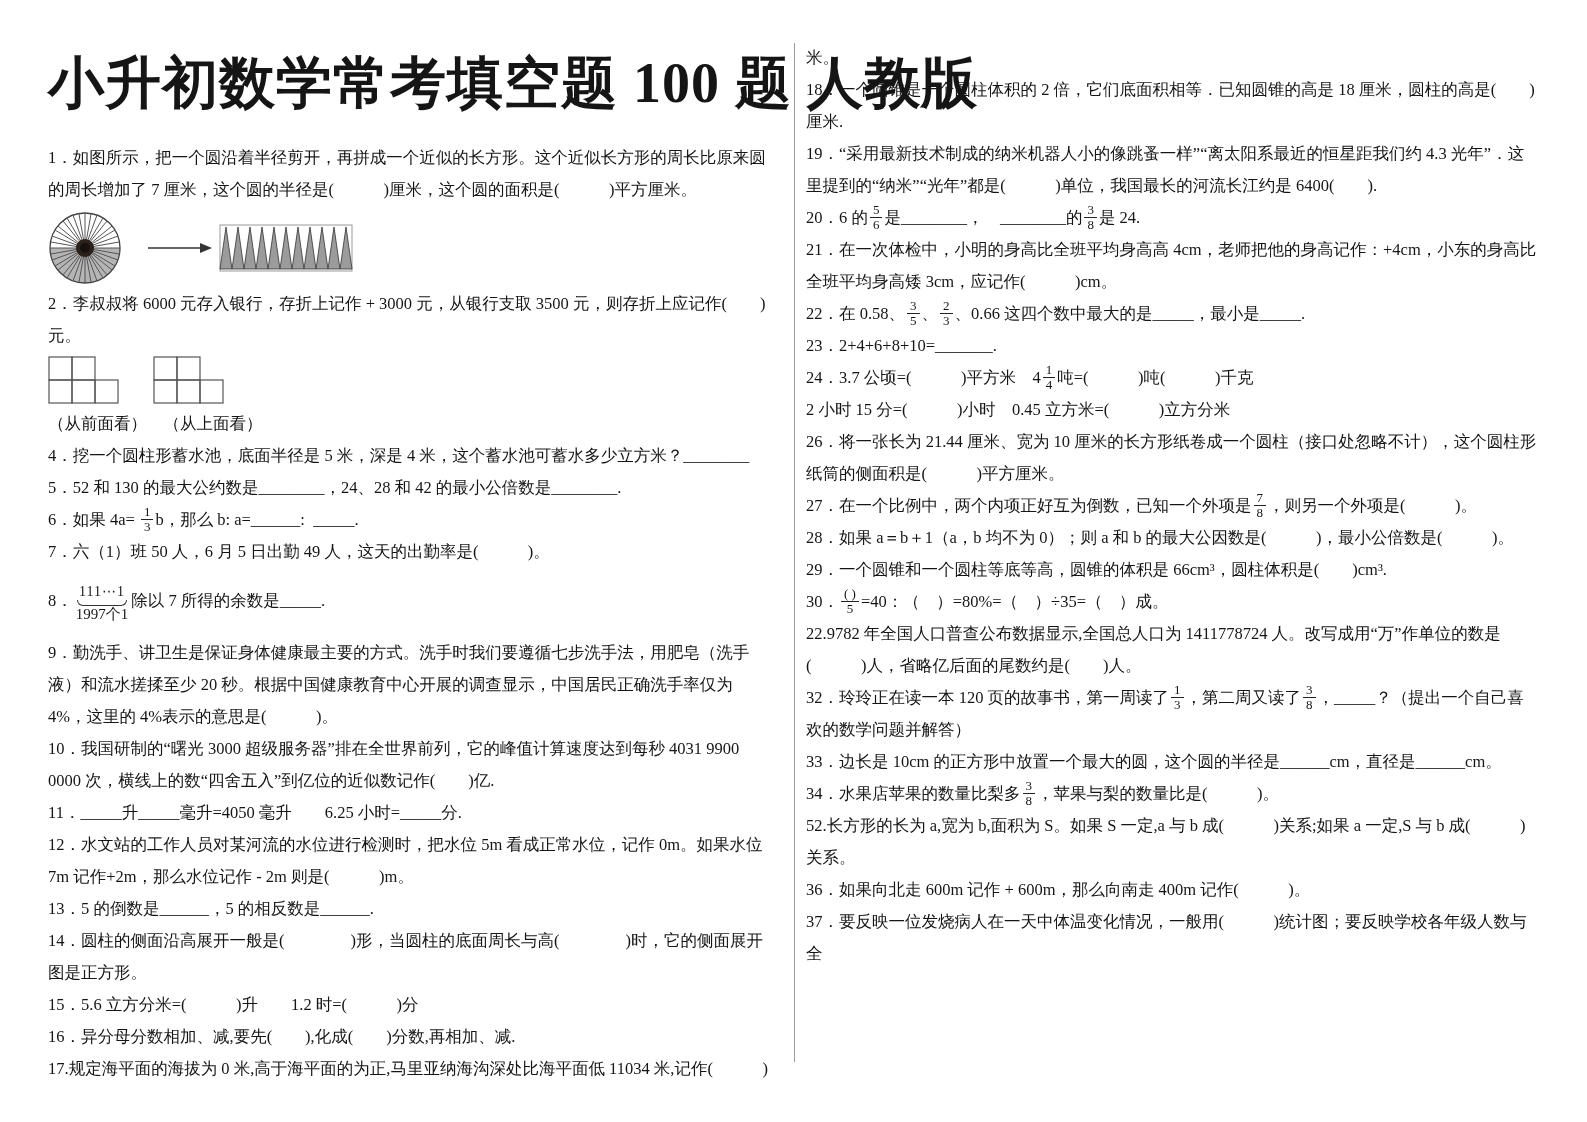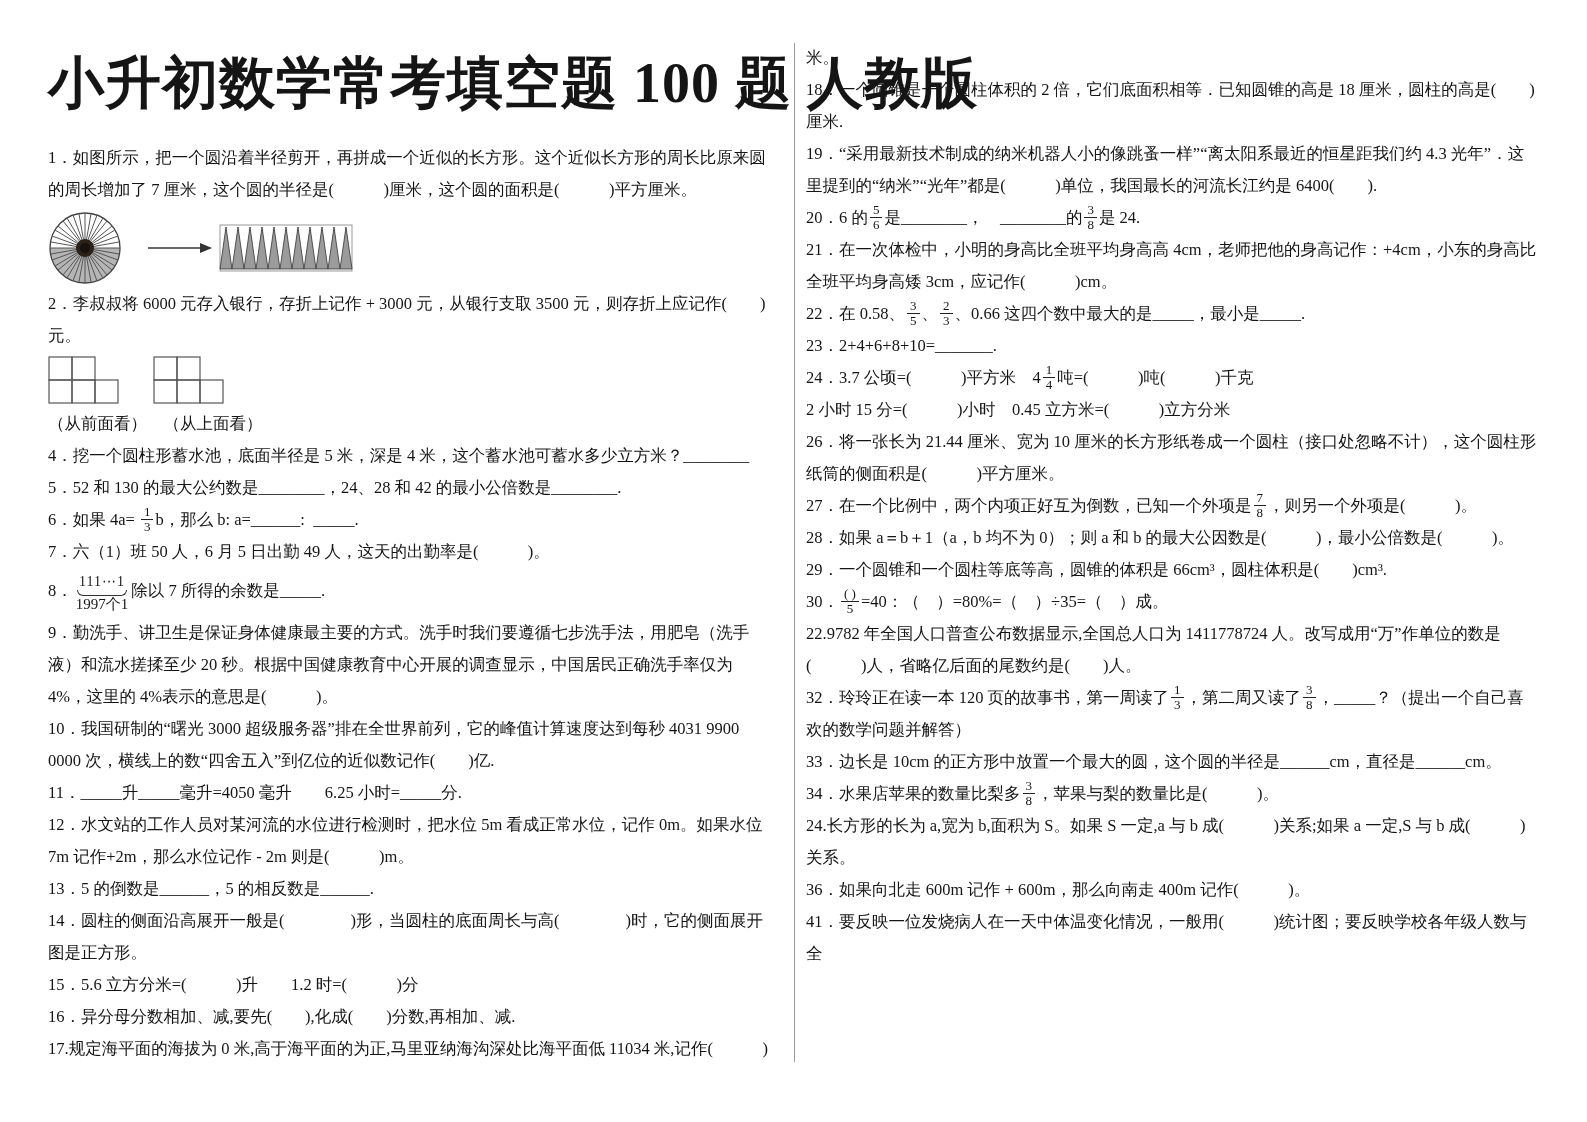--- a/index.html
+++ b/index.html
@@ -10,21 +10,21 @@
   .col-left{left:48px;top:36px;width:727px;}
   .col-right{left:806px;top:42px;width:732px;}
   .divider{position:absolute;left:794px;top:43px;width:1px;height:1019px;background:#9a9a9a;}
   .title{font-size:56px;font-weight:bold;text-align:center;margin:10px 0 20px 0;letter-spacing:1px;white-space:nowrap;}
   .q{font-size:16.5px;line-height:32px;margin:0;white-space:pre-wrap;}
   .frac{display:inline-flex;flex-direction:column;align-items:center;vertical-align:middle;
         font-size:13px;line-height:14px;margin:0 2px;transform:translateY(-2px);}
   .frac .num{border-bottom:1px solid #222;padding:0 3px;}
   .frac .den{padding:0 3px;}
   .ub{display:inline-flex;flex-direction:column;align-items:center;vertical-align:middle;
-      font-size:14px;line-height:16px;margin:6px 3px;}
+      font-size:14px;line-height:16px;margin:16px 3px;}
   .ub-top{letter-spacing:1px;padding:0 2px;}
   .ub-brace{display:block;width:92%;height:5px;border:1px solid #333;border-top:none;
             border-radius:0 0 6px 6px;margin:0 0 1px 0;}
   .ub-bot{font-size:15px;line-height:14px;}
   .diagram{margin:4px 0 2px 0;}
   .diagram svg{display:block;}
 </style>
 </head>
 <body>
 
@@ -136,18 +136,18 @@
 2 小时 15 分=(　　　)小时　0.45 立方米=(　　　)立方分米</p>
     <p class="q">26．将一张长为 21.44 厘米、宽为 10 厘米的长方形纸卷成一个圆柱（接口处忽略不计），这个圆柱形纸筒的侧面积是(　　　)平方厘米。</p>
     <p class="q">27．在一个比例中，两个内项正好互为倒数，已知一个外项是<span class="frac"><span class="num">7</span><span class="den">8</span></span>，则另一个外项是(　　　)。</p>
     <p class="q">28．如果 a＝b＋1（a，b 均不为 0）；则 a 和 b 的最大公因数是(　　　)，最小公倍数是(　　　)。</p>
     <p class="q">29．一个圆锥和一个圆柱等底等高，圆锥的体积是 66cm³，圆柱体积是(　　)cm³.</p>
     <p class="q">30．<span class="frac"><span class="num">( )</span><span class="den">5</span></span>=40：（　）=80%=（　）÷35=（　）成。</p>
     <p class="q">22.9782 年全国人口普查公布数据显示,全国总人口为 1411778724 人。改写成用“万”作单位的数是(　　　)人，省略亿后面的尾数约是(　　)人。</p>
     <p class="q">32．玲玲正在读一本 120 页的故事书，第一周读了<span class="frac"><span class="num">1</span><span class="den">3</span></span>，第二周又读了<span class="frac"><span class="num">3</span><span class="den">8</span></span>，_____？（提出一个自己喜欢的数学问题并解答）</p>
     <p class="q">33．边长是 10cm 的正方形中放置一个最大的圆，这个圆的半径是______cm，直径是______cm。</p>
     <p class="q">34．水果店苹果的数量比梨多<span class="frac"><span class="num">3</span><span class="den">8</span></span>，苹果与梨的数量比是(　　　)。</p>
-    <p class="q">24.长方形的长为 a,宽为 b,面积为 S。如果 S 一定,a 与 b 成(　　　)关系;如果 a 一定,S 与 b 成(　　　)关系。</p>
+    <p class="q">52.长方形的长为 a,宽为 b,面积为 S。如果 S 一定,a 与 b 成(　　　)关系;如果 a 一定,S 与 b 成(　　　)关系。</p>
     <p class="q">36．如果向北走 600m 记作 + 600m，那么向南走 400m 记作(　　　)。</p>
-    <p class="q">41．要反映一位发烧病人在一天中体温变化情况，一般用(　　　)统计图；要反映学校各年级人数与全</p>
+    <p class="q">37．要反映一位发烧病人在一天中体温变化情况，一般用(　　　)统计图；要反映学校各年级人数与全</p>
   </div>
 
 </div>
 
 </body></html>

